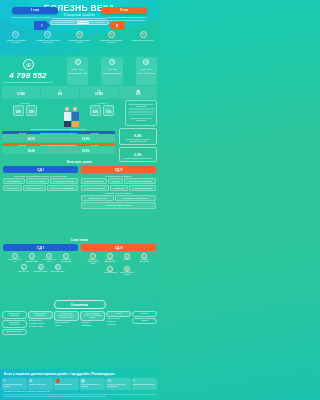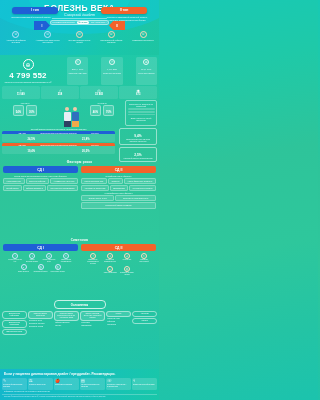--- a/index.html
+++ b/index.html
@@ -49,21 +49,21 @@
   
   .iconrow { position:absolute; top:30px; left:0; right:0; height:24px; display:flex; }
   .icell { flex:1; display:flex; flex-direction:column; align-items:center; padding-top:1px; }
   .ic { width:7px; height:7px; border-radius:50%; border:.7px solid #fff;
     display:flex; align-items:center; justify-content:center; font-size:3.4px; line-height:1; }
   .ic.b { border-color:#bfe3ff; color:#dff1ff; }
   .ic.o { border-color:#ffd9b8; color:#ffeada; }
   .ic-cap { font-size:1.9px; line-height:1.3; text-align:center; margin-top:1px; width:28px; color:#e9fdff; }
 
   
-  .row-stats { position:absolute; top:57px; left:0; right:0; height:28px; display:flex; gap:13px; padding:0 2px; }
+  .row-stats { position:absolute; top:57px; left:0; right:0; height:28px; display:flex; gap:13px; padding:0 2px;font-style:italic; }
   .bignum { width:52px; display:flex; flex-direction:column; align-items:center; justify-content:center; }
   .bignum .globe { width:11px; height:11px; border-radius:50%; border:.8px solid #fff;
      display:flex; align-items:center; justify-content:center; font-size:6px; }
   .bignum .n { font-size:8px; font-weight:bold; letter-spacing:.2px; margin-top:1px; }
   .bignum .l { font-size:1.8px; text-align:center; line-height:1.25; color:#e6fbff; margin-top:.5px; width:50px; }
 
   .scard { flex:1; background:rgba(255,255,255,.14); border-radius:1.5px; padding:2px 1px;
     display:flex; flex-direction:column; align-items:center; }
   .scard .ci { width:6px; height:6px; border-radius:50%; border:.6px solid rgba(255,255,255,.85);
     display:flex; align-items:center; justify-content:center; font-size:3px; }

